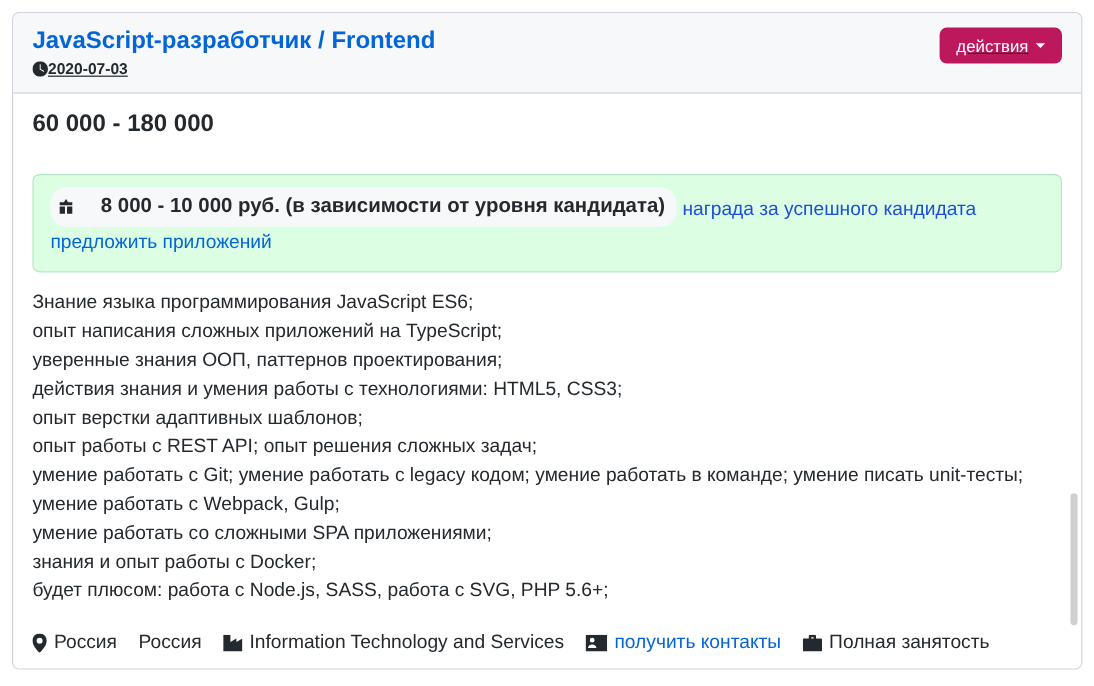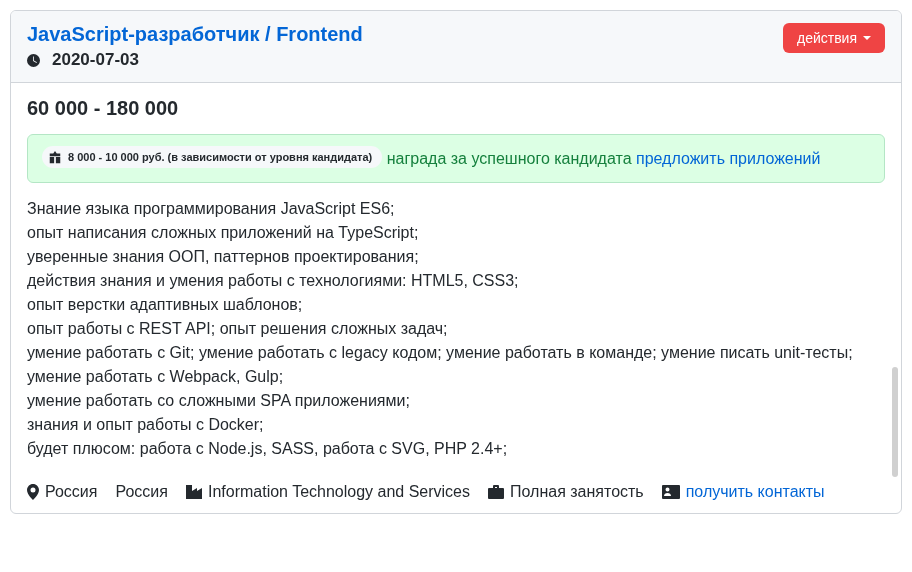--- a/index.html
+++ b/index.html
@@ -15,83 +15,84 @@
       border-radius: 6px;
       overflow: hidden;
     }
     .card-header {
       background: #f6f8fa;
       padding: 12px 16px;
       border-bottom: 1px solid #d1d5da;
       display: flex;
       justify-content: space-between;
       align-items: flex-start;
+      text-decoration: underline;
     }
     .hdr-left { flex: 1; }
     .title-link {
       color: #0366d6;
       font-size: 20px;
       font-weight: 600;
       text-decoration: none;
       cursor: pointer;
       display: inline-block;
       margin-bottom: 4px;
     }
     .date-line {
       display: flex;
       align-items: center;
-      gap: 12px;
-      font-size: 17px;
+      gap: 0;
+      font-size: 13px;
       color: #24292e;
       font-weight: 600;
     }
     .actions-btn {
-      background: #ef4444;
+      background: #be185d;
       color: #fff;
       border: none;
       border-radius: 6px;
       padding: 7px 14px;
       font-size: 14px;
       cursor: pointer;
       display: flex;
       align-items: center;
       gap: 6px;
     }
     .caret-down {
       width: 0; height: 0;
       border-left: 4px solid transparent;
       border-right: 4px solid transparent;
       border-top: 4px solid #fff;
     }
     .card-body { padding: 14px 16px 4px 16px; }
     .salary {
       font-size: 20px;
       font-weight: 600;
-      margin-bottom: 14px;
+      margin-bottom: 30px;
     }
     .reward-bar {
       background: #dcffe4;
       border: 1px solid #b4e6c5;
       border-radius: 6px;
       padding: 10px 14px;
       margin-bottom: 14px;
       line-height: 1.7;
     }
     .reward-amount {
       background: #f6f8fa;
       border-radius: 14px;
       padding: 2px 10px 2px 6px;
-      font-size: 11px;
+      font-size: 17px;
       font-weight: 600;
       color: #24292e;
       display: inline-flex;
       align-items: center;
-      gap: 6px;
-    }
-    .reward-label { color: #15803d; }
+      gap: 22px;
+    }
+    .reward-label { color: #1d4ed8; }
     .suggest-link { color: #0366d6; cursor: pointer; text-decoration: none; }
     .desc {
       color: #24292e;
       line-height: 1.5;
       margin-bottom: 6px;
       position: relative;
     }
     .desc-line { display: block; }
     .scrollbar-track {
       position: absolute;
@@ -154,21 +155,21 @@
       <span class="desc-line">Знание языка программирования JavaScript ES6;</span>
       <span class="desc-line">опыт написания сложных приложений на TypeScript;</span>
       <span class="desc-line">уверенные знания ООП, паттернов проектирования;</span>
       <span class="desc-line">действия знания и умения работы с технологиями: HTML5, CSS3;</span>
       <span class="desc-line">опыт верстки адаптивных шаблонов;</span>
       <span class="desc-line">опыт работы с REST API; опыт решения сложных задач;</span>
       <span class="desc-line">умение работать с Git; умение работать с legacy кодом; умение работать в команде; умение писать unit-тесты;</span>
       <span class="desc-line">умение работать с Webpack, Gulp;</span>
       <span class="desc-line">умение работать со сложными SPA приложениями;</span>
       <span class="desc-line">знания и опыт работы с Docker;</span>
-      <span class="desc-line">будет плюсом: работа с Node.js, SASS, работа с SVG, PHP 2.4+;</span>
+      <span class="desc-line">будет плюсом: работа с Node.js, SASS, работа с SVG, PHP 5.6+;</span>
       <div class="scrollbar-track"></div>
     </div>
   </div>
 
   <div class="card-footer">
     <span class="foot-item">
       <svg width="12" height="16" viewBox="0 0 12 16" fill="#24292e">
           <path d="M6 0C2.7 0 0 2.7 0 6c0 4.5 6 10 6 10s6-5.5 6-10c0-3.3-2.7-6-6-6zm0 8.5A2.5 2.5 0 116 3.5a2.5 2.5 0 010 5z"></path>
         </svg>
       <span>Россия</span>
@@ -176,26 +177,26 @@
     <span class="foot-item">
       <span>Россия</span>
     </span>
     <span class="foot-item">
       <svg width="16" height="14" viewBox="0 0 16 14" fill="#24292e">
           <path d="M0 14h16V3l-5 3V3L6 6V0H0v14z"></path>
         </svg>
       <span>Information Technology and Services</span>
     </span>
     <span class="foot-item">
+      <svg width="18" height="14" viewBox="0 0 18 14" fill="#24292e">
+          <path d="M1 0h16a1 1 0 011 1v12a1 1 0 01-1 1H1a1 1 0 01-1-1V1a1 1 0 011-1zm4.5 2.5A2 2 0 105.5 6.5 2 2 0 005.5 2.5zM2 11h7c0-1.7-1.5-3-3.5-3S2 9.3 2 11zM11 4h5v1h-5V4zm0 3h5v1h-5V7z"></path>
+        </svg>
+      <a class="contacts-link">получить контакты</a>
+    </span>
+    <span class="foot-item">
       <svg width="16" height="14" viewBox="0 0 16 14" fill="#24292e">
           <path d="M6 0h4a1 1 0 011 1v2h4a1 1 0 011 1v9a1 1 0 01-1 1H1a1 1 0 01-1-1V4a1 1 0 011-1h4V1a1 1 0 011-1zm1 3h2V2H7v1z"></path>
         </svg>
       <span>Полная занятость</span>
     </span>
-    <span class="foot-item">
-      <svg width="18" height="14" viewBox="0 0 18 14" fill="#24292e">
-          <path d="M1 0h16a1 1 0 011 1v12a1 1 0 01-1 1H1a1 1 0 01-1-1V1a1 1 0 011-1zm4.5 2.5A2 2 0 105.5 6.5 2 2 0 005.5 2.5zM2 11h7c0-1.7-1.5-3-3.5-3S2 9.3 2 11zM11 4h5v1h-5V4zm0 3h5v1h-5V7z"></path>
-        </svg>
-      <a class="contacts-link">получить контакты</a>
-    </span>
   </div>
 
 </div>
 
 </body></html>

